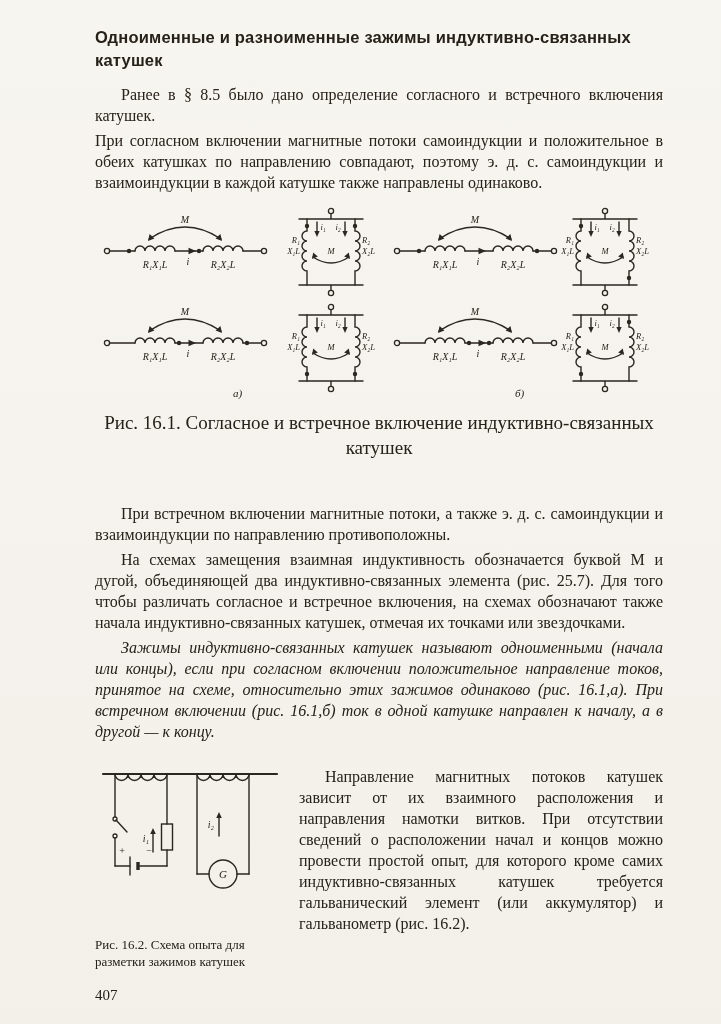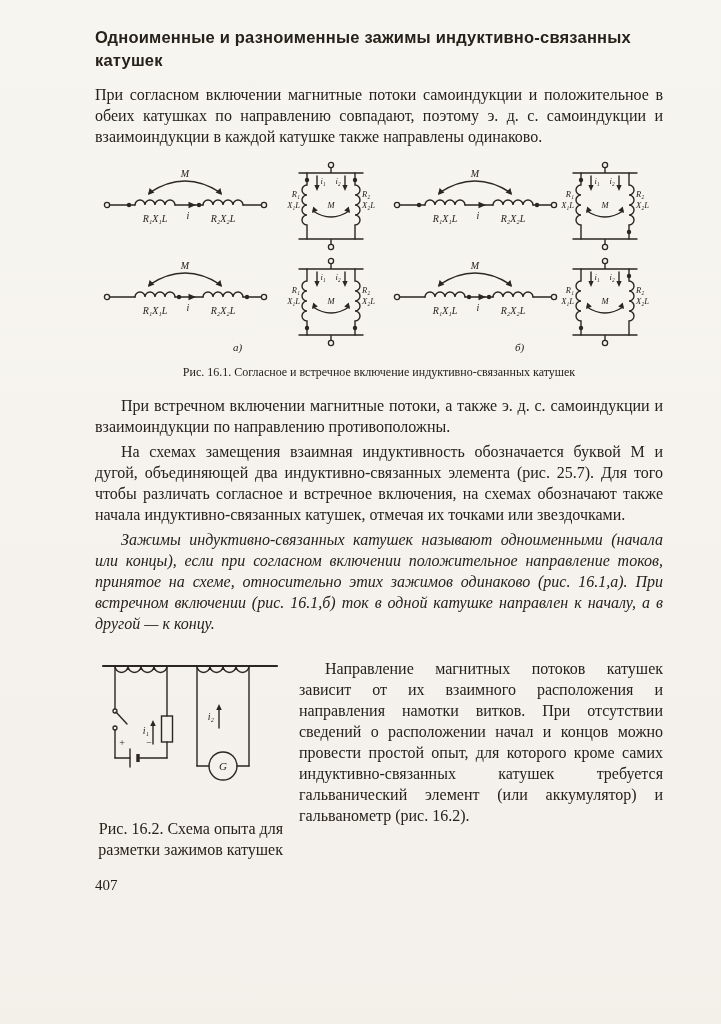--- a/index.html
+++ b/index.html
@@ -20,35 +20,35 @@
     font-family:"Liberation Sans","DejaVu Sans",sans-serif;
     font-size:16.5px;font-weight:700;line-height:1.4;
     letter-spacing:.2px;margin:0 0 12px 0;
   }
   .para{
     font-size:16px;line-height:21px;text-align:justify;
     margin:4px 0 0 0;text-indent:26px;
   }
   .noindent{text-indent:0;}
   .it{font-style:italic;}
-  .mt-lg{margin-top:14px;}
+  .mt-lg{margin-top:42px;}
   figure{margin:0;}
   .fig1{margin:10px 0 0 0;text-align:center;}
   .caption{
-    font-size:12px;line-height:1.3;text-align:center;
+    font-size:19px;line-height:1.3;text-align:center;
     margin:8px 6px 0 6px;
   }
   .cols{display:flex;gap:16px;margin-top:20px;}
   .colL{width:188px;flex:none;text-align:center;}
   .colR{flex:1;min-width:0;}
   .subhead{
     font-family:"Liberation Sans","DejaVu Sans",sans-serif;
     font-size:15.5px;font-weight:700;margin:2px 0 10px 0;
   }
-  .cap2{font-size:16px;line-height:1.35;text-align:right;margin-top:8px;}
+  .cap2{font-size:13px;line-height:1.35;text-align:left;margin-top:18px;}
   .pagenum{font-size:15px;margin-top:16px;}
 
   
   .w{fill:none;stroke:#2b2620;stroke-width:1.4;stroke-linecap:round;}
   .w2{fill:none;stroke:#2b2620;stroke-width:2.2;stroke-linecap:round;}
   .plate{fill:none;stroke:#2b2620;stroke-width:3.4;}
   .term{fill:#f5f3ee;stroke:#2b2620;stroke-width:1.3;}
   .fillshape{fill:#2b2620;stroke:none;}
   .dot{fill:#2b2620;stroke:none;}
   .lbl{font-family:"Liberation Serif","DejaVu Serif",serif;font-style:italic;font-size:10px;fill:#262119;}
@@ -56,20 +56,21 @@
   .md{font-size:11px;}
   .up{font-style:normal;}
 </style>
 </head>
 <body>
 
 <div class="page">
 
   <h1 class="head">Одноименные и разноименные зажимы индуктивно-связанных катушек</h1>
 
+  <p class="para">Ранее в § 8.5 было дано определение согласного и встречного включения катушек.</p>
   <p class="para noindent">При согласном включении магнитные потоки самоиндукции и положительное в обеих катушках по направлению совпадают, поэтому э. д. с. самоиндукции и взаимоиндукции в каждой катушке также направлены одинаково.</p>
 
   <figure class="fig1">
     <svg width="556" height="196" viewBox="0 0 556 196">
       <defs>
 
         <g id="ser">
           <circle class="term" cx="4" cy="40" r="2.6"></circle>
           <path class="w" d="M6.6,40 H32"></path>
           <path class="w" d="M32,40 a5,5 0 0 1 10,0 a5,5 0 0 1 10,0 a5,5 0 0 1 10,0 a5,5 0 0 1 10,0"></path>

